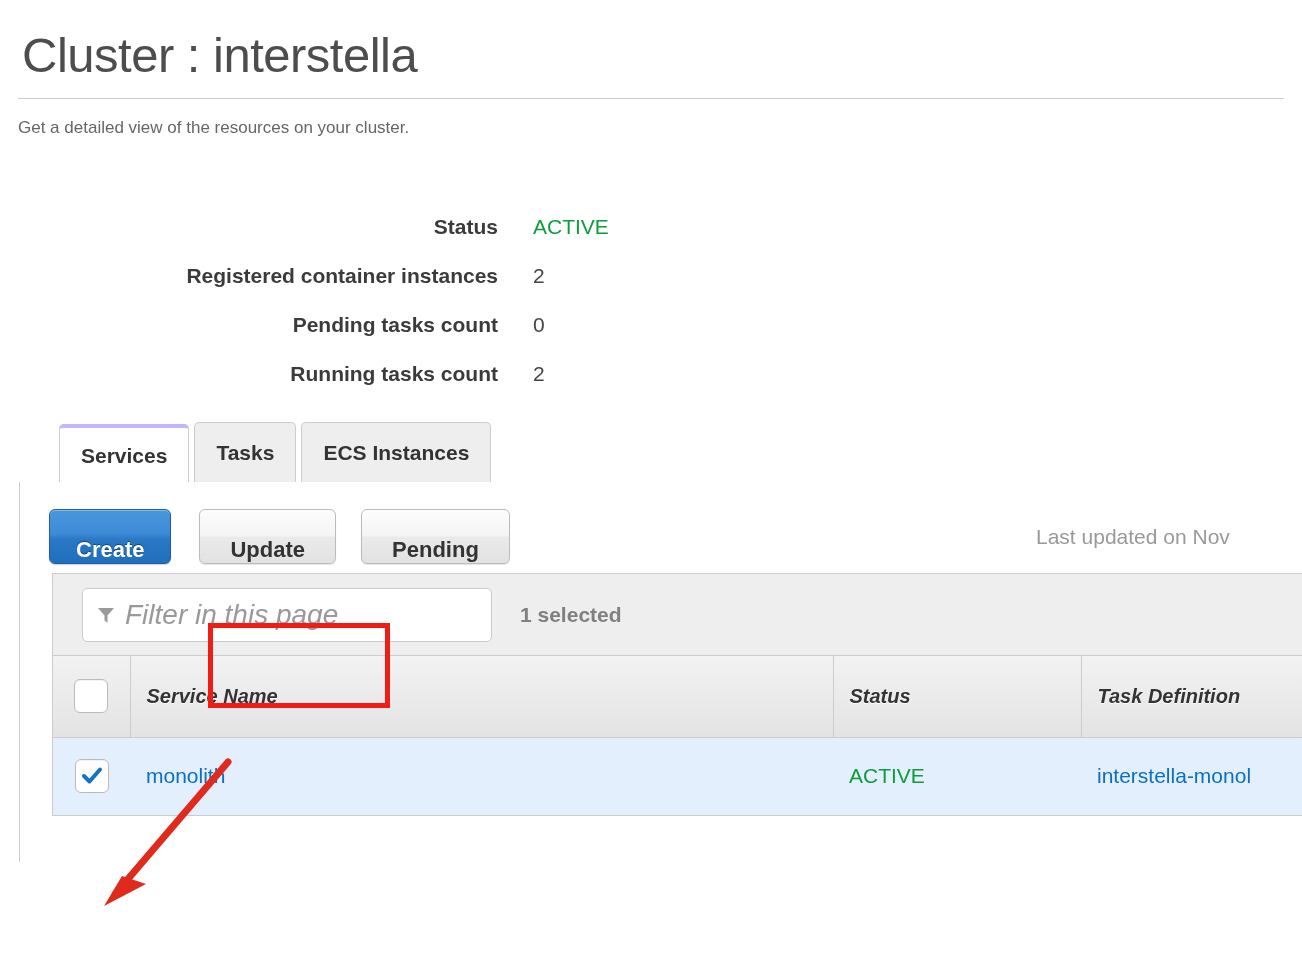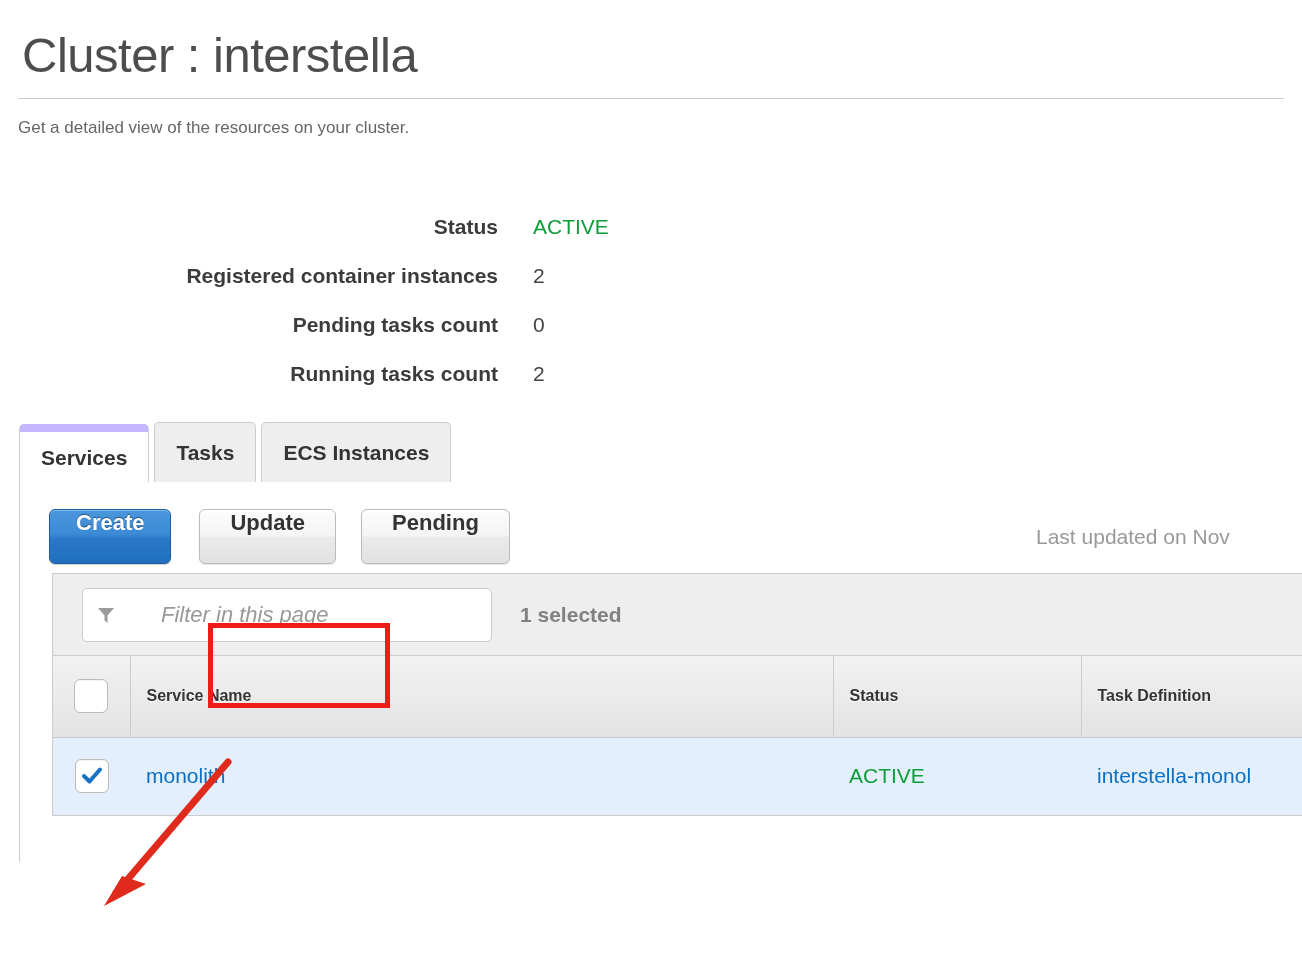--- a/index.html
+++ b/index.html
@@ -97,25 +97,26 @@
     border: 1px solid #cccccc;
     border-bottom: none;
     border-radius: 5px 5px 0 0;
     margin-right: 5px;
     white-space: nowrap;
     cursor: pointer;
     user-select: none;
   }
   .tab.active {
     background: #ffffff;
-    border-top: 8px solid #c4b5fd;
+    border-top: 4px solid #c4b5fd;
     height: 58px;
     border-left-color: #cccccc;
     border-right-color: #cccccc;
     padding-top: 2px;
+    margin-left: 40px;
   }
 
   
   #tab-panel {
     margin-left: 19px;
     border-left: 1px solid #cccccc;
     box-sizing: border-box;
     min-height: 380px;
     position: relative;
     padding: 0 0 0 0;
@@ -131,21 +132,21 @@
     box-sizing: border-box;
   }
   .btn {
     font-family: "Liberation Sans", sans-serif;
     font-size: 22px;
     font-weight: bold;
     border-radius: 6px;
     height: 55px;
     box-sizing: border-box;
     display: inline-flex;
-    align-items: flex-start;
+    align-items: flex-end;
     justify-content: center;
     cursor: pointer;
     user-select: none;
     white-space: nowrap;
   }
   #create-button {
     padding: 0 26px;
     color: #ffffff;
     background: linear-gradient(to bottom, #4b97dd 0%, #3d8ad6 45%, #2a78c6 55%, #2070bd 100%);
     border: 1px solid #1a5fa4;
@@ -222,25 +223,24 @@
     width: 18px;
     height: 18px;
     margin-right: 8px;
     flex: none;
   }
   #filter-input {
     border: none;
     outline: none;
     width: 100%;
     font-family: "Liberation Sans", sans-serif;
-    font-size: 22px;
+    font-size: 28px;
     font-style: italic;
     color: #333333;
     background: transparent;
-    margin-left: 36px;
   }
   #filter-input::placeholder {
     color: #999999;
     font-style: italic;
     opacity: 1;
   }
   #selected-count {
     margin-left: 28px;
     font-size: 21px;
     font-weight: bold;
@@ -251,30 +251,31 @@
   
   #services-table {
     width: 100%;
     border-collapse: collapse;
     table-layout: fixed;
   }
   #services-table th {
     background: linear-gradient(to bottom, #f2f2f2 0%, #e3e3e3 100%);
     border-bottom: 1px solid #cccccc;
     border-right: 1px solid #cccccc;
-    font-size: 16px;
+    font-size: 20px;
     font-weight: bold;
     color: #333333;
     text-align: left;
     height: 81px;
     padding: 0 0 0 16px;
     text-shadow: 0 1px 0 #ffffff;
     white-space: nowrap;
     overflow: hidden;
     box-sizing: border-box;
+    font-style: italic;
   }
   #services-table th.col-check,
   #services-table td.col-check {
     width: 77px;
     padding-left: 0;
     text-align: center;
   }
   #services-table th.col-name,
   #services-table td.col-name { width: 703px; }
   #services-table th.col-status,

